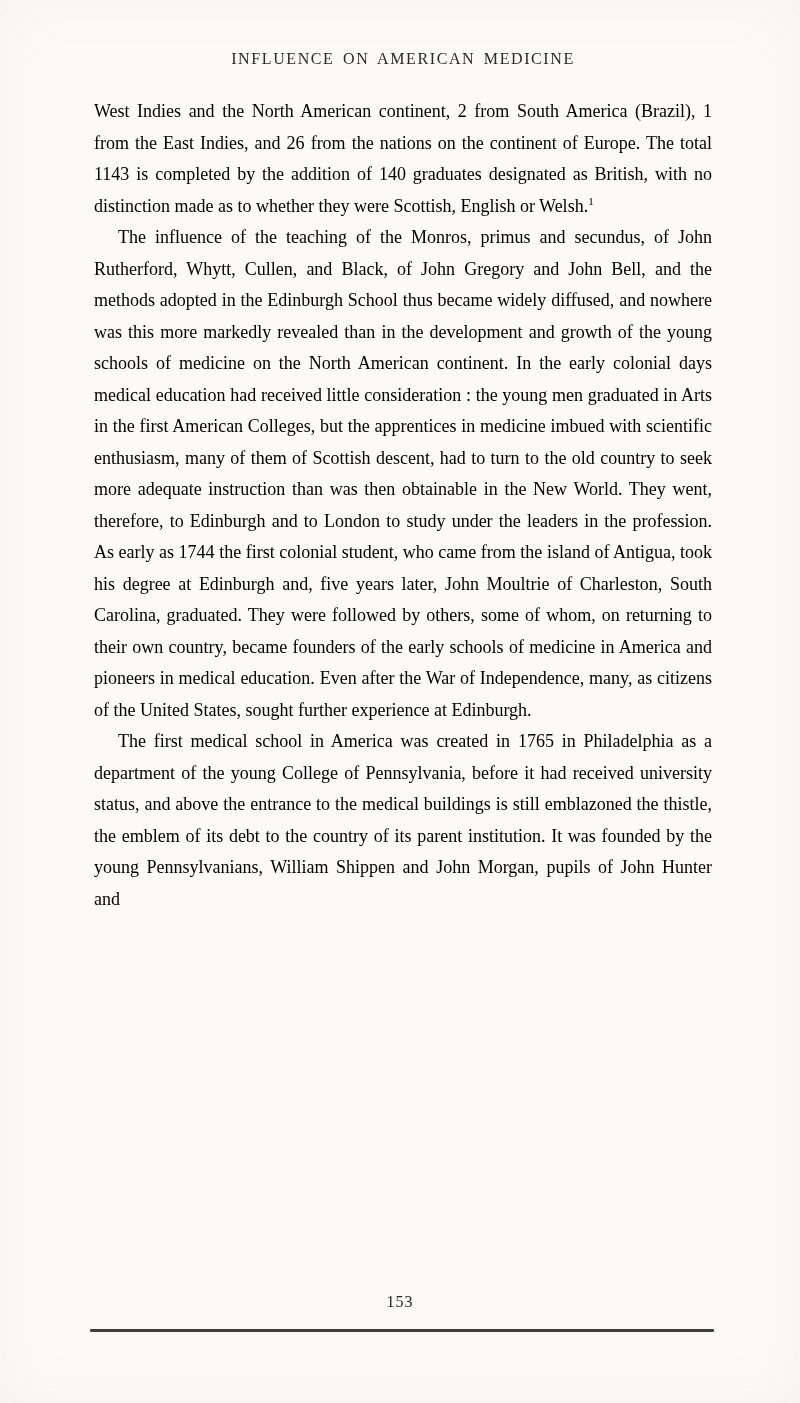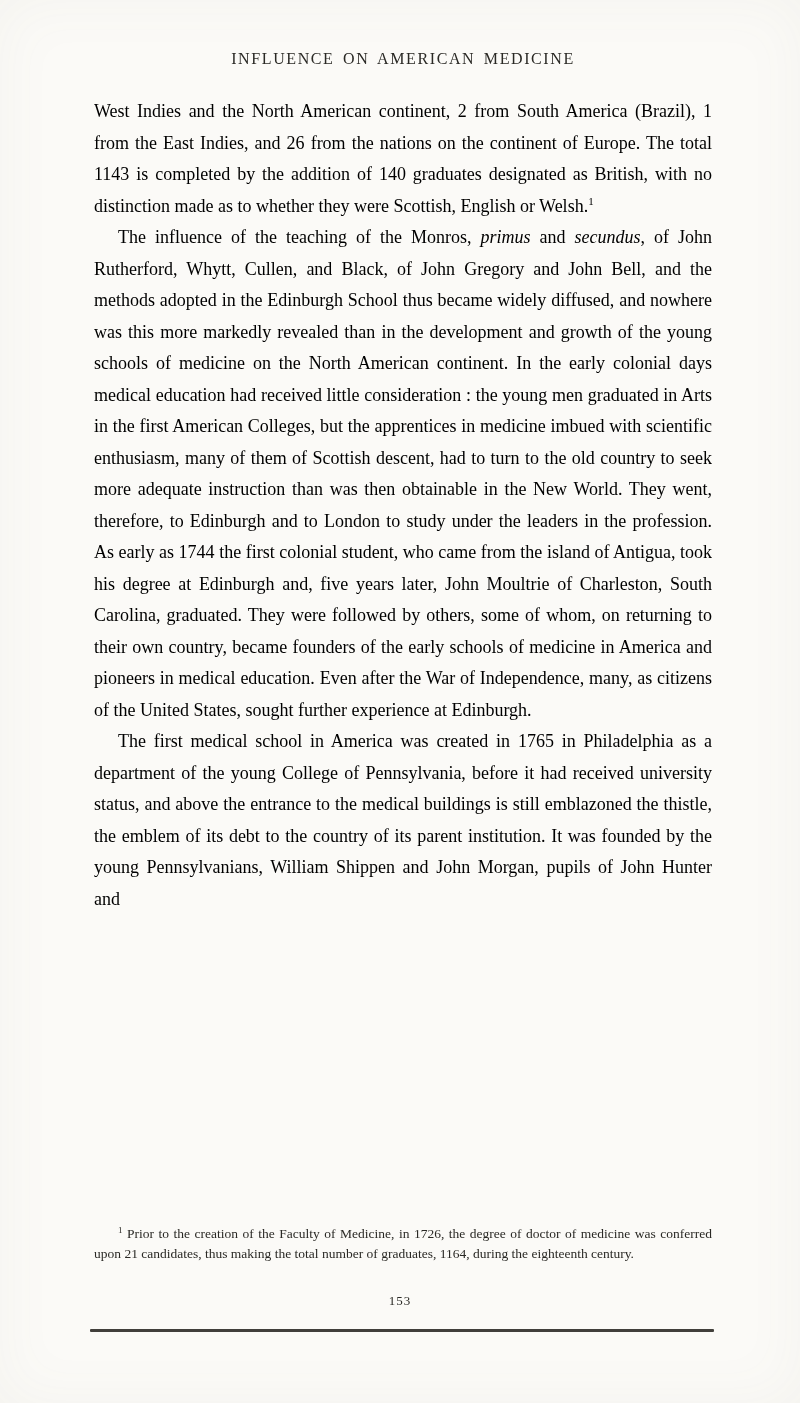--- a/index.html
+++ b/index.html
@@ -31,21 +31,21 @@
   .text-block {
     width: 618px;
   }
   .para {
     font-size: 18px;
     line-height: 31.5px;
     text-align: justify;
     color: #000000;
   }
   .para.indent { text-indent: 24px; }
-  .italic { font-style: italic; }
+  .italic { }
   sup.fn-ref {
     font-size: 11px;
     line-height: 0;
     vertical-align: super;
   }
   .footnote {
     position: absolute;
     top: 1224px;
     left: 94px;
     width: 618px;
@@ -59,21 +59,21 @@
     font-size: 9px;
     line-height: 0;
     vertical-align: super;
   }
   .page-number {
     position: absolute;
     top: 1293px;
     left: 0;
     width: 100%;
     text-align: center;
-    font-size: 13px;
+    font-size: 16px;
     letter-spacing: 1px;
     color: #2a2925;
   }
   .bottom-rule {
     position: absolute;
     top: 1329px;
     left: 90px;
     width: 624px;
     height: 3px;
     background: #413f3b;
@@ -90,19 +90,18 @@
   <div class="text-block">
 
     <p class="para"><span>West Indies and the North American continent, 2 from South America (Brazil), 1 from the East Indies, and 26 from the nations on the continent of Europe. The total 1143 is completed by the addition of 140 graduates designated as British, with no distinction made as to whether they were Scottish, English or Welsh.</span><sup class="fn-ref">1</sup></p>
 
     <p class="para indent"><span>The influence of the teaching of the Monros, </span><span class="italic">primus</span><span> and </span><span class="italic">secundus</span><span>, of John Rutherford, Whytt, Cullen, and Black, of John Gregory and John Bell, and the methods adopted in the Edinburgh School thus became widely diffused, and nowhere was this more markedly revealed than in the development and growth of the young schools of medicine on the North American continent. In the early colonial days medical education had received little consideration : the young men graduated in Arts in the first American Colleges, but the apprentices in medicine imbued with scientific enthusiasm, many of them of Scottish descent, had to turn to the old country to seek more adequate instruction than was then obtainable in the New World. They went, therefore, to Edinburgh and to London to study under the leaders in the profession. As early as 1744 the first colonial student, who came from the island of Antigua, took his degree at Edinburgh and, five years later, John Moultrie of Charleston, South Carolina, graduated. They were followed by others, some of whom, on returning to their own country, became founders of the early schools of medicine in America and pioneers in medical education. Even after the War of Independence, many, as citizens of the United States, sought further experience at Edinburgh.</span></p>
 
     <p class="para indent"><span>The first medical school in America was created in 1765 in Philadelphia as a department of the young College of Pennsylvania, before it had received university status, and above the entrance to the medical buildings is still emblazoned the thistle, the emblem of its debt to the country of its parent institution. It was founded by the young Pennsylvanians, William Shippen and John Morgan, pupils of John Hunter and</span></p>
 
   </div>
 
-  <p class="footnote"><sup>1</sup><span> Prior to the creation of the Faculty of Medicine, in 1726, the degree of doctor of medicine was conferred upon 21 candidates, thus making the total number of graduates, 1164, during the eighteenth century.</span></p>
 
   <div class="page-number">153</div>
 
   <div class="bottom-rule"></div>
 
 </div>
 
 </body></html>

